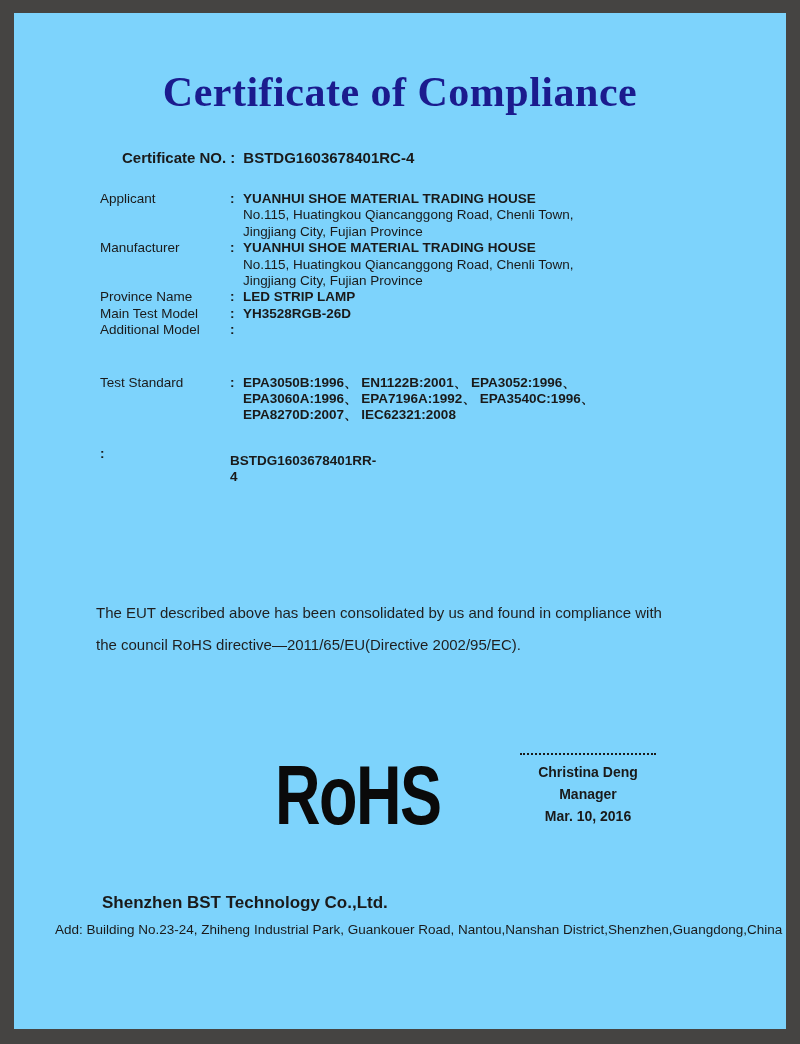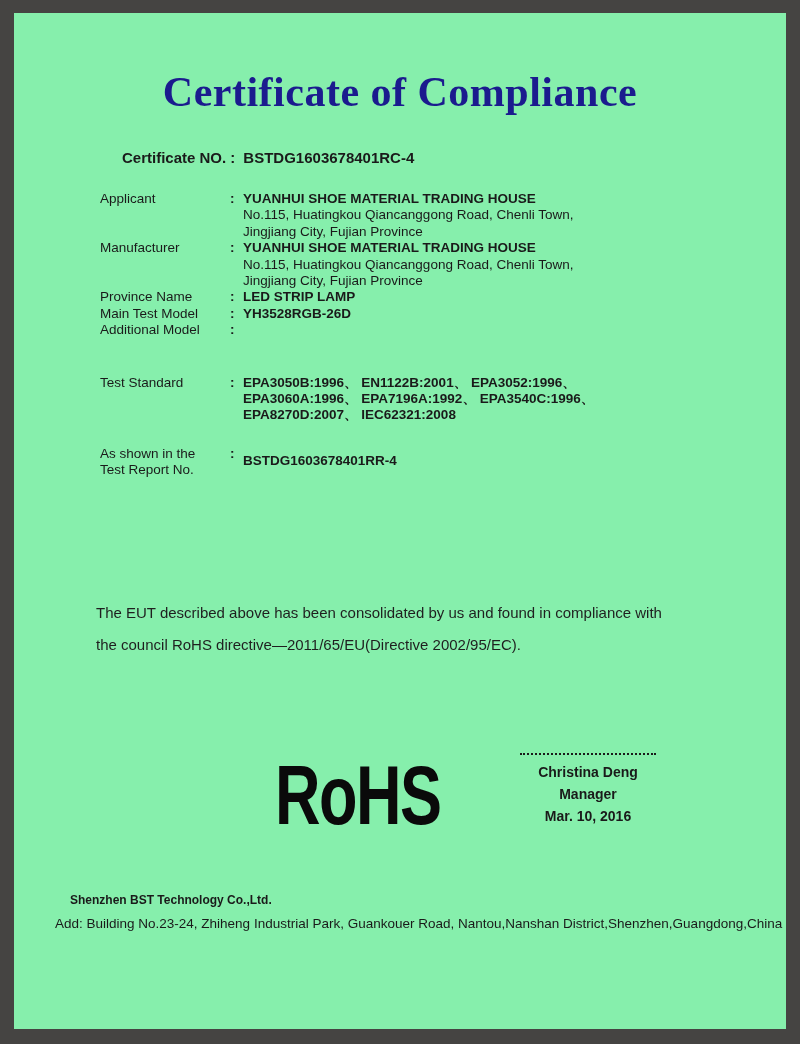--- a/index.html
+++ b/index.html
@@ -5,21 +5,21 @@
   html,body{margin:0;padding:0;}
   body{
     width:800px;height:1044px;
     background:#454442;
     font-family:"Liberation Sans", sans-serif;
     position:relative;
     -webkit-font-smoothing:antialiased;
   }
   .page{
     position:absolute;left:14px;top:13px;width:772px;height:1016px;
-    background:#86efac;color:#1a1a1a;overflow:hidden;
+    background:#7dd3fc;color:#1a1a1a;overflow:hidden;
   }
   .title{
     position:absolute;top:56px;left:0;right:0;
     text-align:center;
     font-family:"Liberation Serif", serif;
     font-weight:bold;font-size:42px;line-height:46px;
     letter-spacing:0.5px;
     color:#1b1b8e;
   }
   .cert-no{
@@ -48,21 +48,21 @@
     transform:scaleX(0.75);transform-origin:left top;
     letter-spacing:-2px;white-space:nowrap;
   }
   .signature{
     position:absolute;top:740px;left:506px;width:136px;
     border-top:2px dotted #1a1a1a;
     text-align:center;font-weight:bold;font-size:14px;line-height:22px;
     padding-top:6px;
   }
   .footer{position:absolute;top:880px;left:0;right:0;}
-  .footer .company{margin-left:56px;font-size:12px;font-weight:bold;}
+  .footer .company{margin-left:88px;font-size:17px;font-weight:bold;}
   .footer .address{margin:9px 0 0 41px;font-size:13.5px;white-space:nowrap;}
   .footer .search{margin:10px 0 0 48px;font-size:13.5px;white-space:pre;}
   .footer .search a{color:#1a1a1a;text-decoration:underline;}
 </style>
 </head>
 <body>
 
 <div class="page">
 
   <div class="title">Certificate of Compliance</div>
@@ -114,24 +114,20 @@
       <div class="lab">Test Standard</div>
       <div class="colon">:</div>
       <div class="val b">
         <div>EPA3050B:1996、 EN1122B:2001、 EPA3052:1996、</div>
         <div>EPA3060A:1996、 EPA7196A:1992、 EPA3540C:1996、</div>
         <div>EPA8270D:2007、 IEC62321:2008</div>
       </div>
     </div>
 
     <div class="row mt22">
-      <div class="lab">
-        <div>As shown in the</div>
-        <div>Test Report No.</div>
-      </div>
       <div class="colon">:</div>
       <div class="val b val-offset">BSTDG1603678401RR-4</div>
     </div>
 
   </div>
 
   <div class="statement">
     <div>The EUT described above has been consolidated by us and found in compliance with</div>
     <div>the council RoHS directive—2011/65/EU(Directive 2002/95/EC).</div>
   </div>

